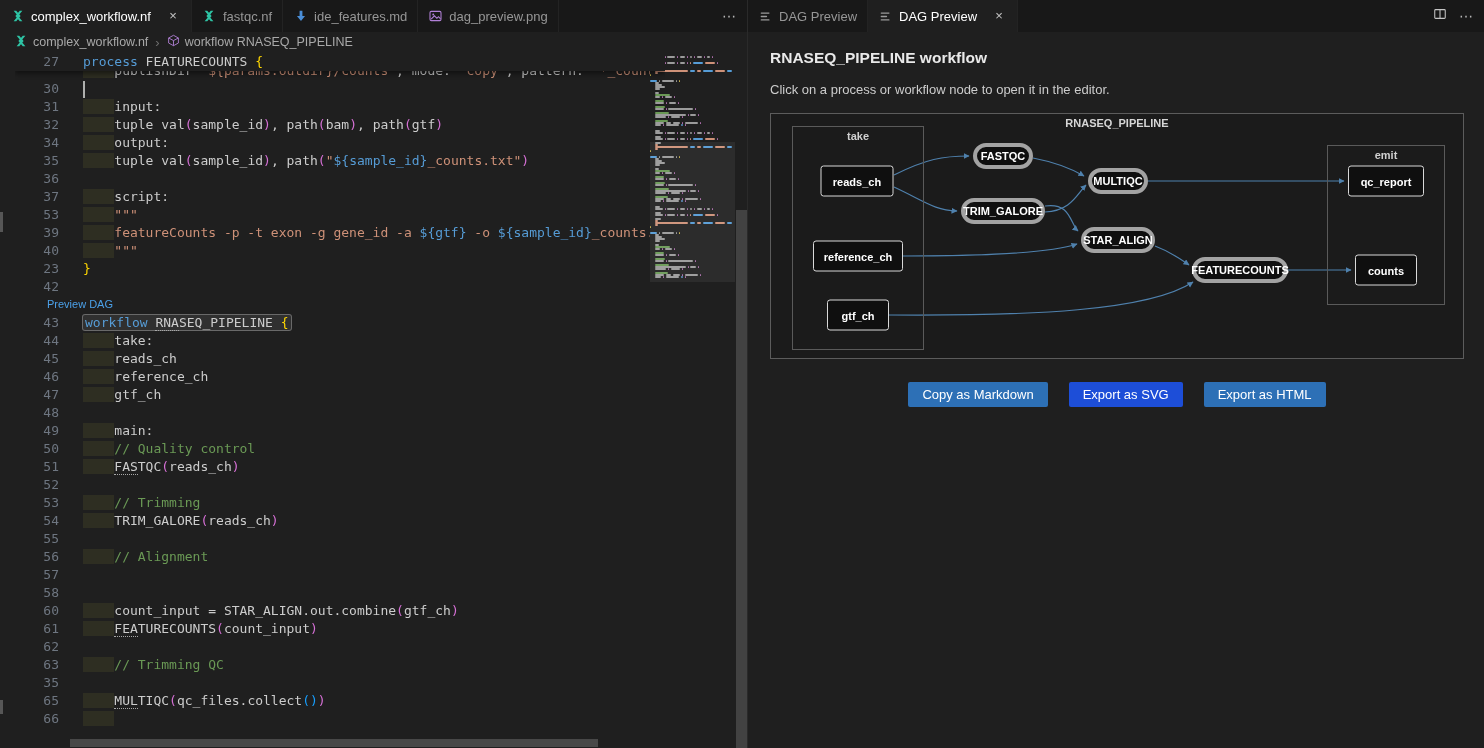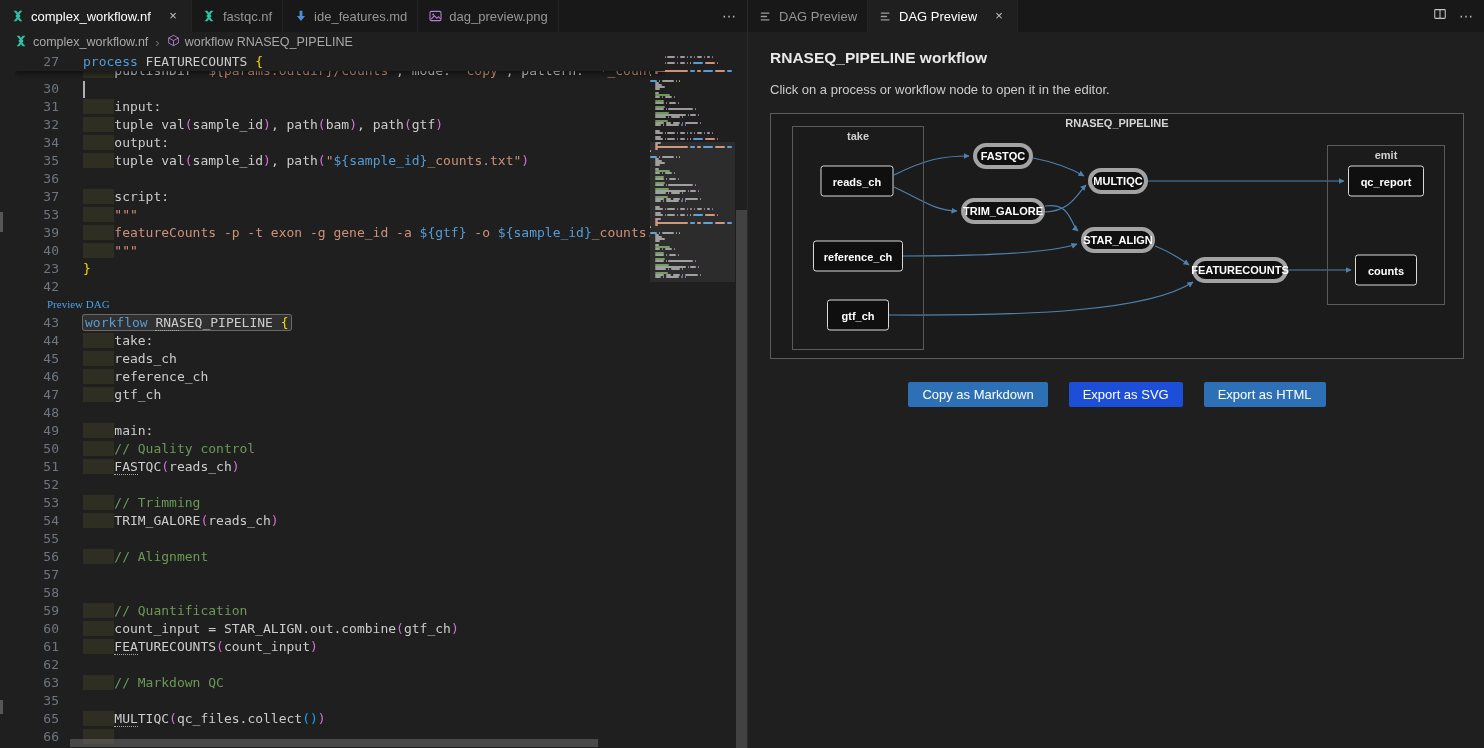--- a/index.html
+++ b/index.html
@@ -27,21 +27,21 @@
   .ctext{padding-left:24px;white-space:pre;position:relative;}
   .sticky{position:relative;z-index:5;background:#1f1f1f;box-shadow:0 3px 5px rgba(0,0,0,.45);height:19px;}
   .sticky .crow{height:19px;line-height:19px;}
   .sliver{height:9px;overflow:hidden;position:relative;}
   .sliver .crow{margin-top:-9px;}
   .tk-kw{color:#569cd6}.tk-plain{color:#cccccc}.tk-str{color:#ce9178}.tk-interp{color:#569cd6}
   .tk-comment{color:#6a9955}.tk-p1{color:#ffd700}.tk-p2{color:#d670d6}.tk-p3{color:#179fff}
   .tk-ws{background:rgba(255,255,80,.07);}
   .hint3{border-bottom:1.6px dotted #a8a8a8;padding-bottom:0px;}
   .selbox{background:rgba(255,255,255,.08);box-shadow:0 0 0 1px rgba(165,165,165,.55);border-radius:2px;padding:0 2px;}
-  .lensrow{height:18px;line-height:16px;padding-left:32px;font-size:11px;color:#4ba0e8;cursor:pointer;font-family:Liberation Serif, serif;}
+  .lensrow{height:18px;line-height:16px;padding-left:32px;font-size:11px;color:#4ba0e8;cursor:pointer;font-family:Liberation Sans, sans-serif;}
   .cursor{position:absolute;width:1.5px;height:17px;background:#aeafad;}
   
   .minimap{position:absolute;top:0;left:650px;width:85px;bottom:0;background:#1f1f1f;overflow:hidden;cursor:pointer;}
   .mm-row{display:flex;height:2px;align-items:center;}
   .mm-seg{height:1.4px;border-radius:1px;margin-right:2px;}
   .mm-slider{position:absolute;left:0;width:85px;background:rgba(255,255,255,.06);}
   .vscroll{position:absolute;top:0;left:735px;width:13px;bottom:0;cursor:pointer;}
   .vthumb{position:absolute;left:1px;width:11px;background:rgba(121,121,121,.4);}
   .hthumb{position:absolute;height:8px;bottom:1px;background:rgba(121,121,121,.45);border-radius:0px;cursor:pointer;}
   .edge-mark{position:absolute;left:0;width:3px;background:#565656;}
@@ -159,25 +159,24 @@
             <div class="crow"><span class="gut">49</span><span class="ctext"><span class="tk-ws">    </span><span class="tk-plain">main:</span></span></div>
             <div class="crow"><span class="gut">50</span><span class="ctext"><span class="tk-ws">    </span><span class="tk-comment">// Quality control</span></span></div>
             <div class="crow"><span class="gut">51</span><span class="ctext"><span class="tk-ws">    </span><span class="tk-plain"><span class="hint3">FAS</span><span>TQC</span></span><span class="tk-p2">(</span><span class="tk-plain">reads_ch</span><span class="tk-p2">)</span></span></div>
             <div class="crow"><span class="gut">52</span><span class="ctext"></span></div>
             <div class="crow"><span class="gut">53</span><span class="ctext"><span class="tk-ws">    </span><span class="tk-comment">// Trimming</span></span></div>
             <div class="crow"><span class="gut">54</span><span class="ctext"><span class="tk-ws">    </span><span class="tk-plain">TRIM_GALORE</span><span class="tk-p2">(</span><span class="tk-plain">reads_ch</span><span class="tk-p2">)</span></span></div>
             <div class="crow"><span class="gut">55</span><span class="ctext"></span></div>
             <div class="crow"><span class="gut">56</span><span class="ctext"><span class="tk-ws">    </span><span class="tk-comment">// Alignment</span></span></div>
             <div class="crow"><span class="gut">57</span></div>
             <div class="crow"><span class="gut">58</span><span class="ctext"></span></div>
-            <div class="crow"><span class="gut">59</span><span class="ctext"><span class="tk-ws">    </span><span class="tk-comment">// Quantification</span></span></div>
             <div class="crow"><span class="gut">60</span><span class="ctext"><span class="tk-ws">    </span><span class="tk-plain">count_input = STAR_ALIGN.out.combine</span><span class="tk-p2">(</span><span class="tk-plain">gtf_ch</span><span class="tk-p2">)</span></span></div>
             <div class="crow"><span class="gut">61</span><span class="ctext"><span class="tk-ws">    </span><span class="tk-plain"><span class="hint3">FEA</span><span>TURECOUNTS</span></span><span class="tk-p2">(</span><span class="tk-plain">count_input</span><span class="tk-p2">)</span></span></div>
             <div class="crow"><span class="gut">62</span><span class="ctext"></span></div>
-            <div class="crow"><span class="gut">63</span><span class="ctext"><span class="tk-ws">    </span><span class="tk-comment">// Markdown QC</span></span></div>
+            <div class="crow"><span class="gut">63</span><span class="ctext"><span class="tk-ws">    </span><span class="tk-comment">// Trimming QC</span></span></div>
             <div class="crow"><span class="gut">35</span></div>
             <div class="crow"><span class="gut">65</span><span class="ctext"><span class="tk-ws">    </span><span class="tk-plain"><span class="hint3">MUL</span><span>TIQC</span></span><span class="tk-p2">(</span><span class="tk-plain">qc_files.collect</span><span class="tk-p3">()</span><span class="tk-p2">)</span></span></div>
             <div class="crow"><span class="gut">66</span><span class="ctext"><span class="tk-ws">    </span></span></div>
           </div>
       <div class="cursor" style="left: 68px; top: 28.5px;"></div>
         </div>
       <div class="minimap" id="minimap">
         <div class="mm-slider" style="top:90px;height:140px;"></div>
       <div class="mm-row"></div>
           <div class="mm-row">

